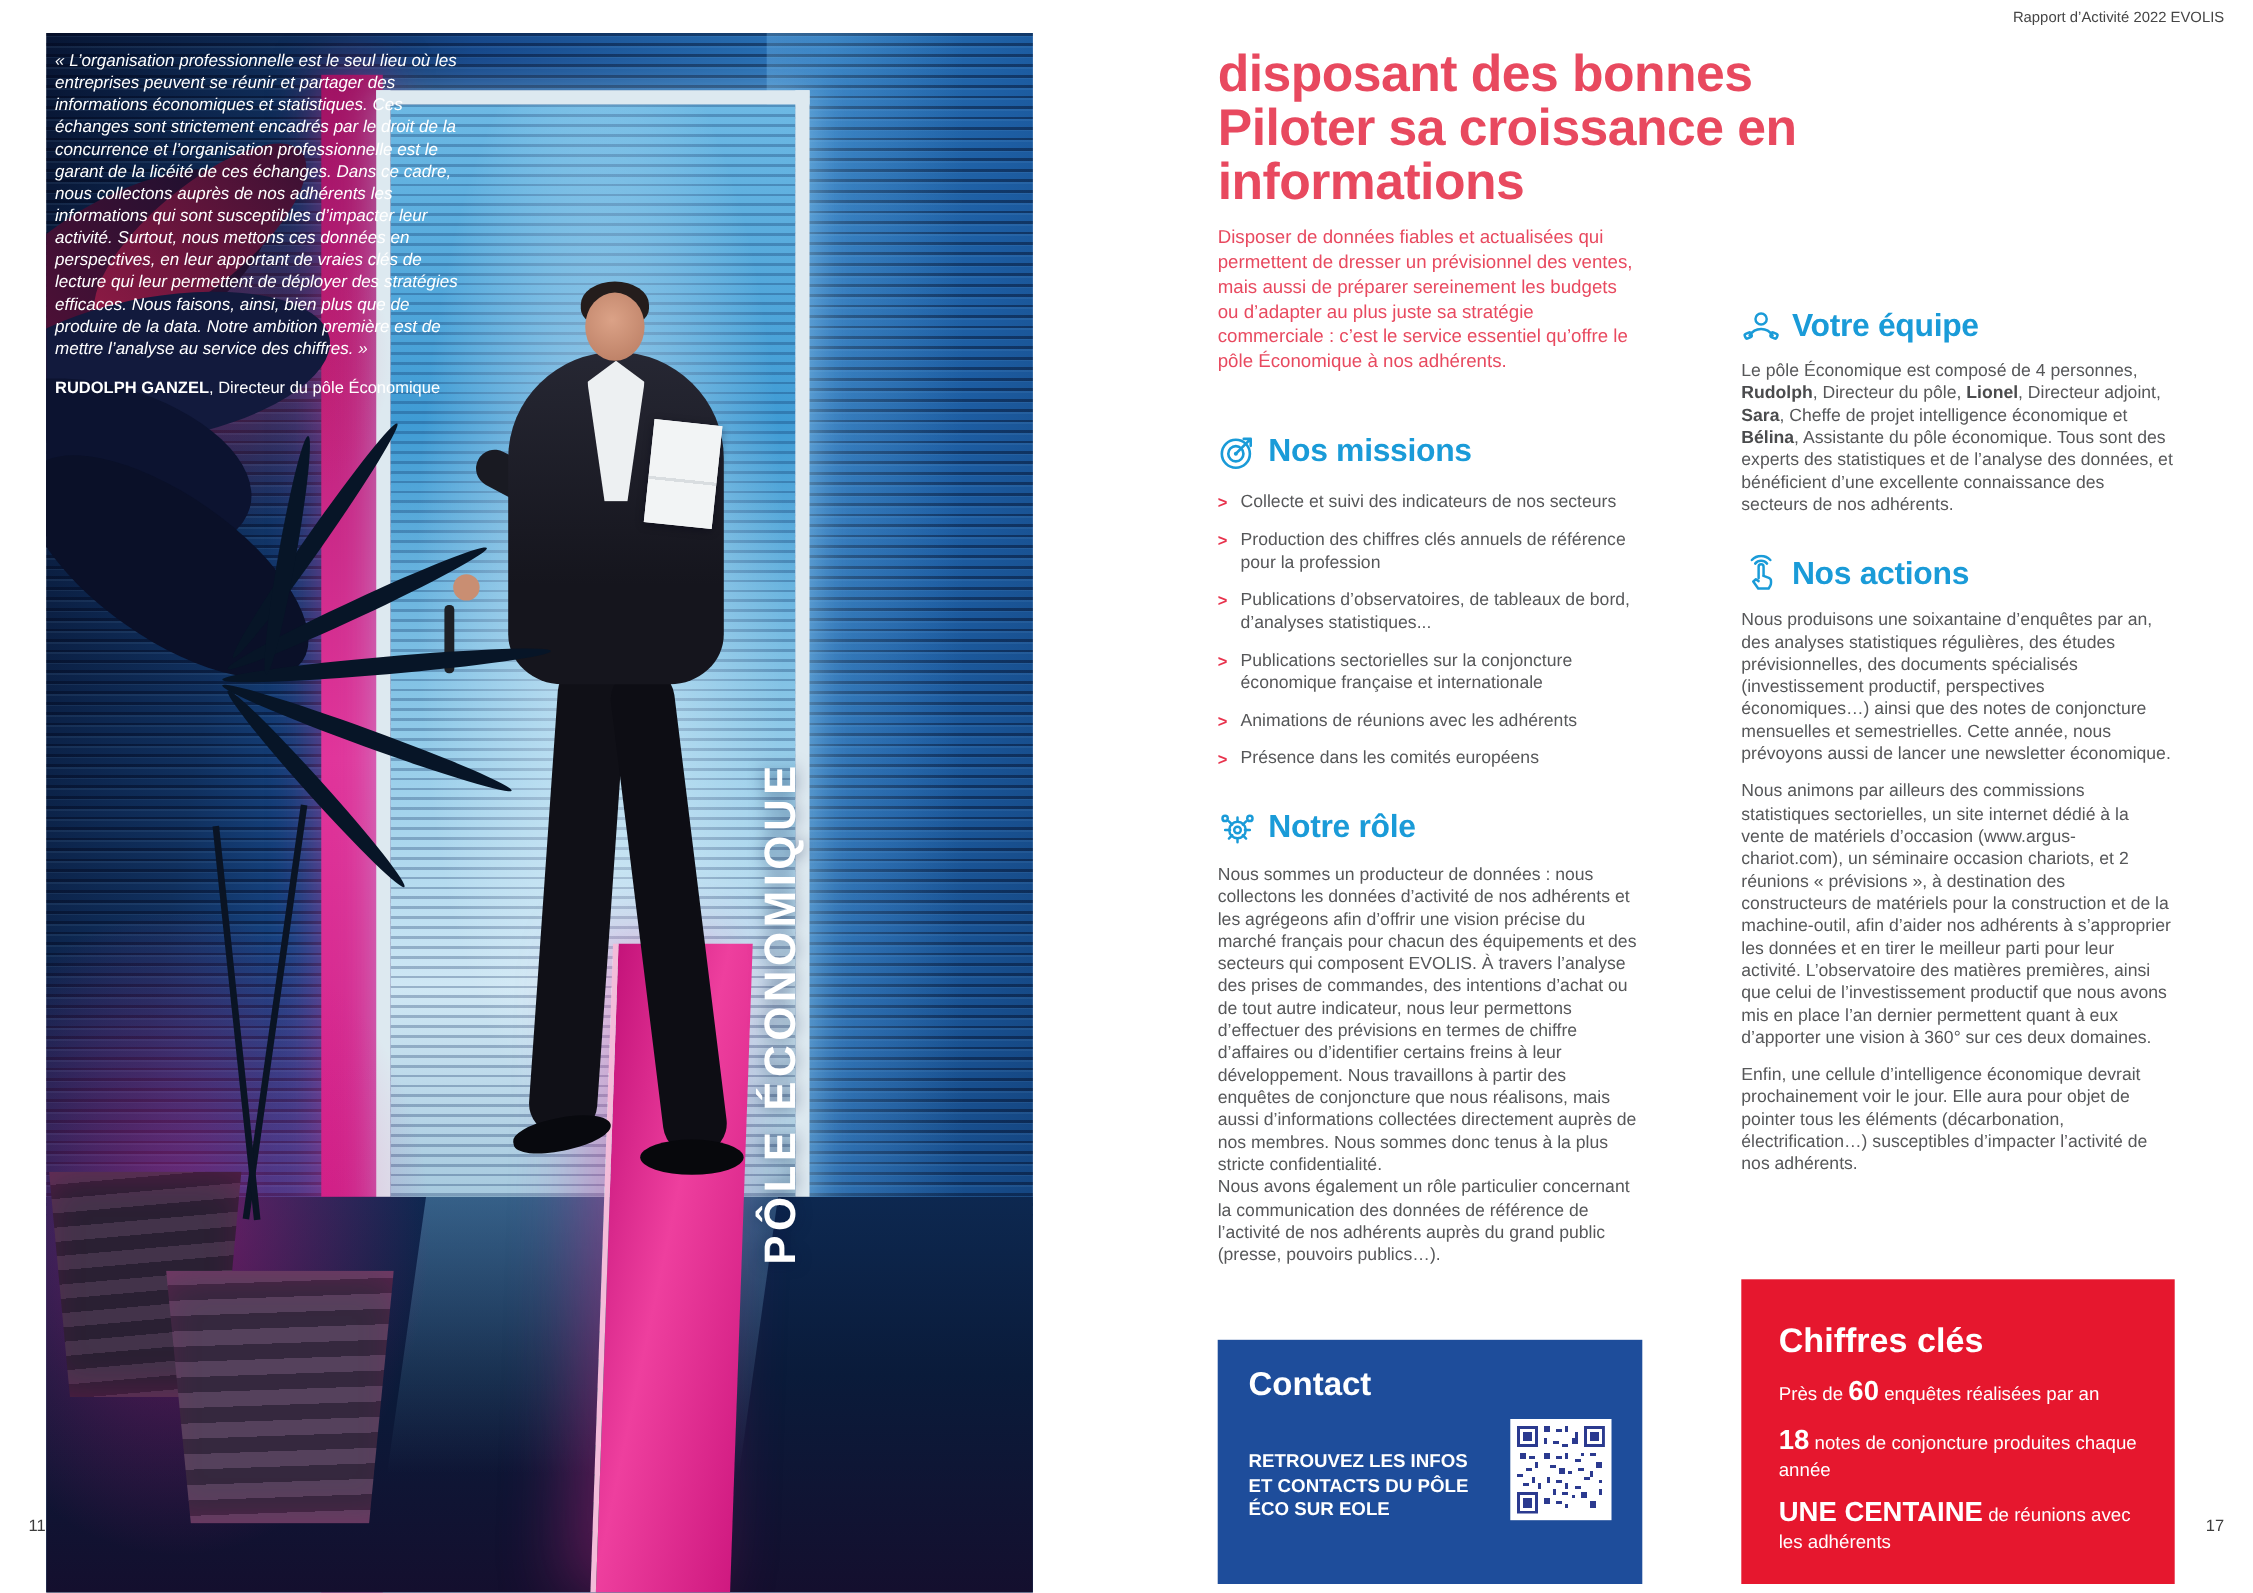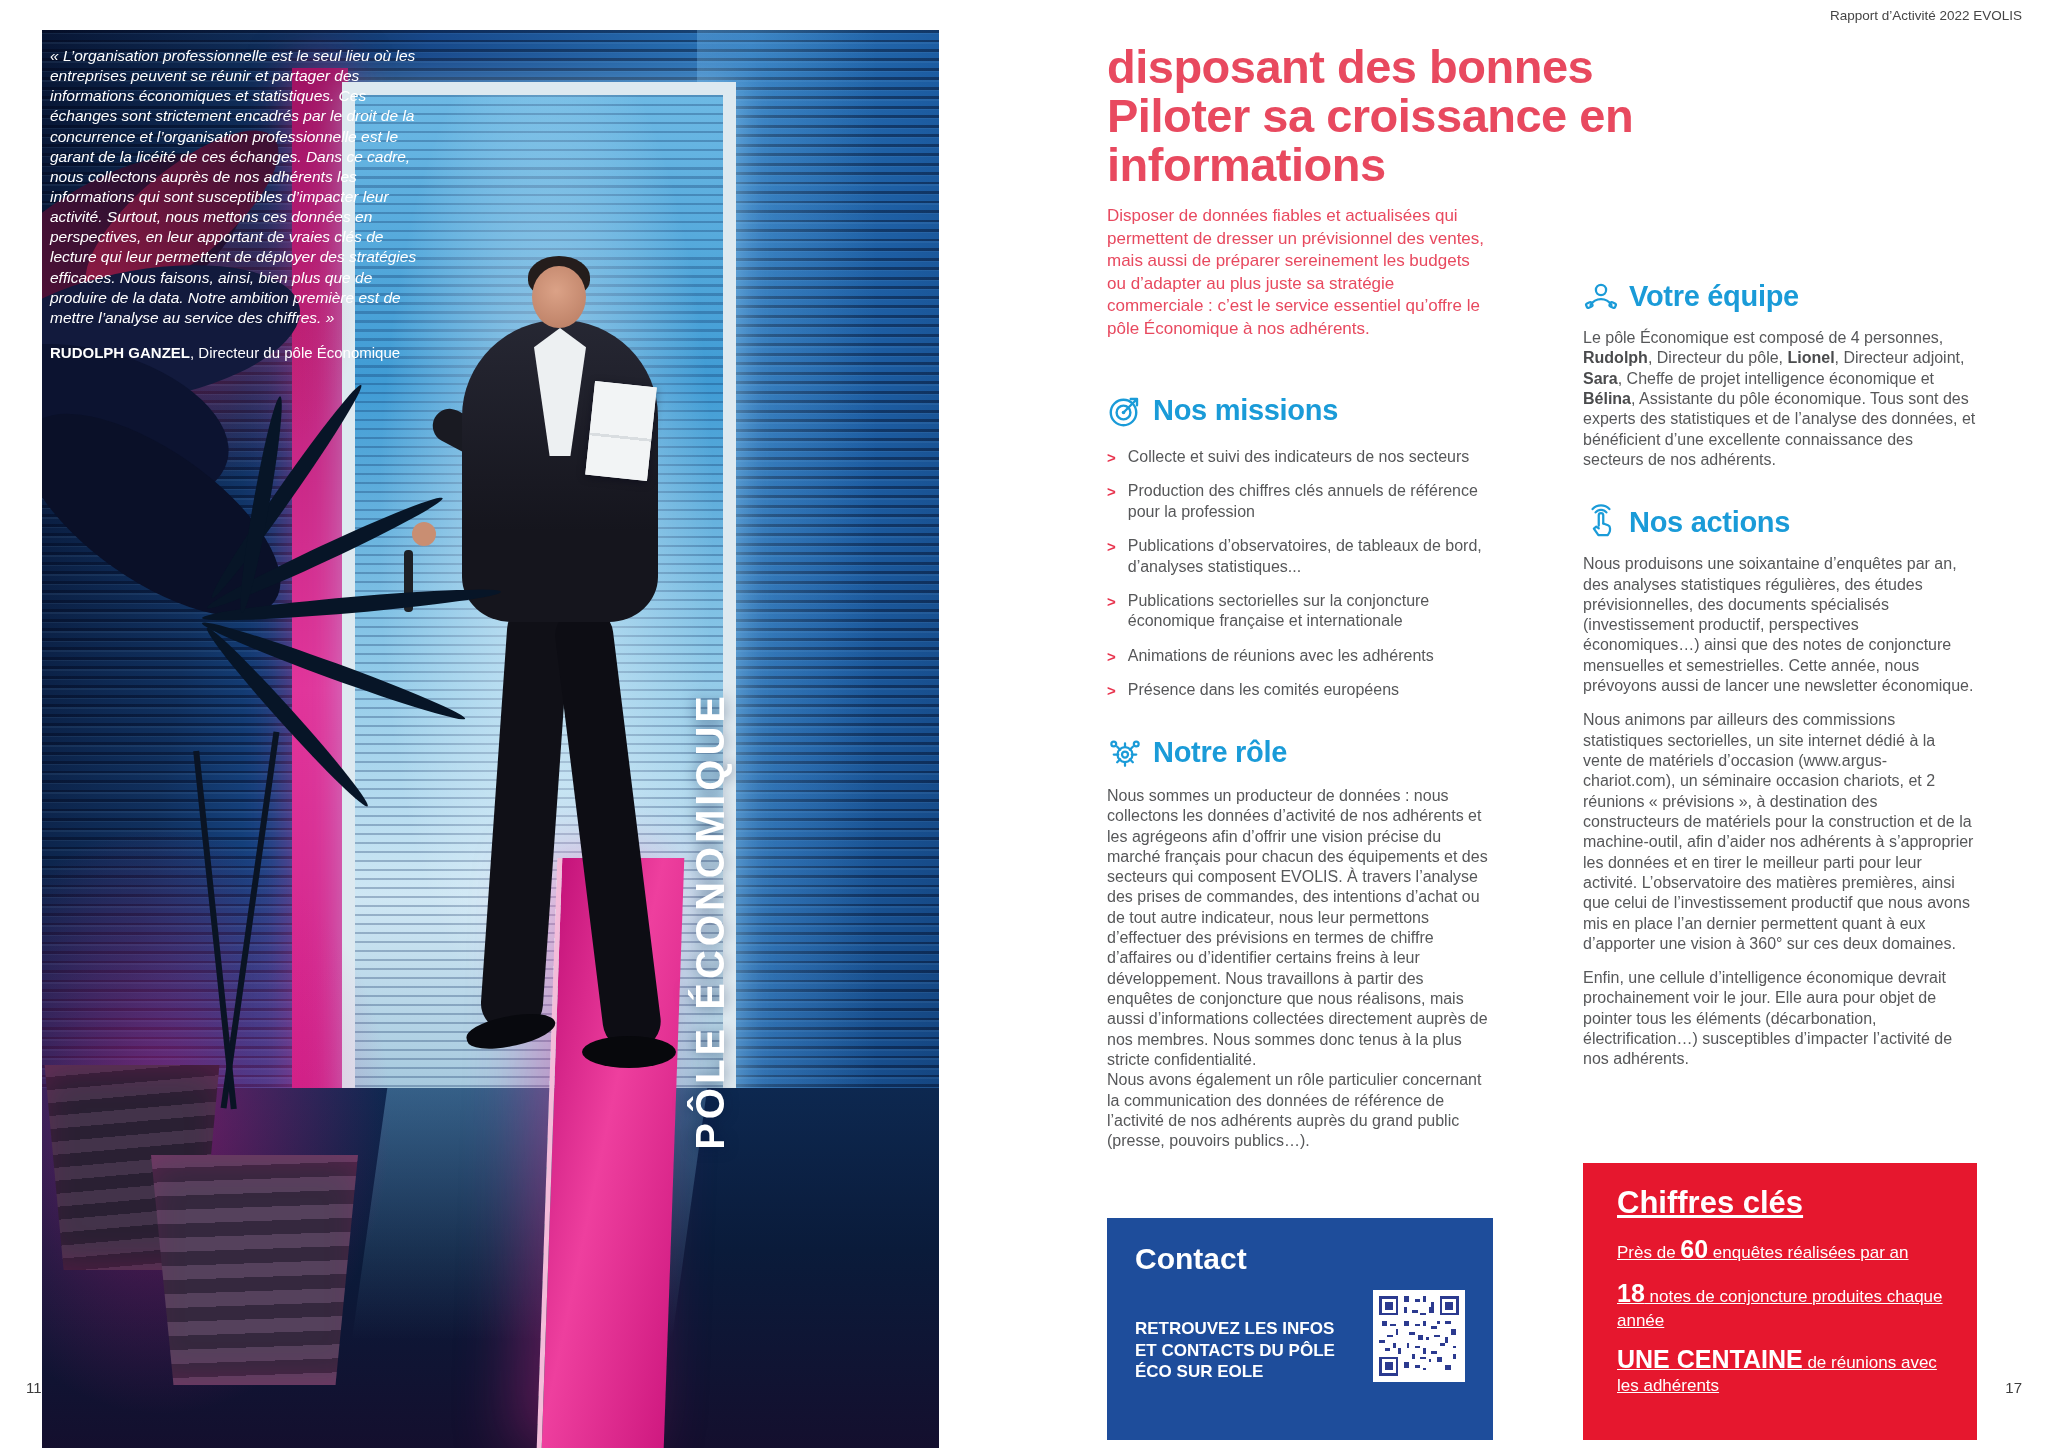--- a/index.html
+++ b/index.html
@@ -107,21 +107,21 @@
 
   .contact-box{position:absolute;left:1107px;top:1218px;width:386px;height:222px;background:#1e4d9b;color:#fff;
         box-sizing:border-box;padding:24px 28px;}
   .contact-box h2{margin:0;font-size:30px;font-weight:bold;}
   .contact-row{display:flex;margin-top:14px;gap:18px;align-items:flex-end;}
   .contact-text{font-size:17px;font-weight:bold;line-height:1.25;width:230px;}
   .qr{width:92px;height:92px;background:#ffffff;padding:6px;box-sizing:border-box;flex:none;}
   .qr svg{width:100%;height:100%;display:block;}
 
   .red-box{position:absolute;left:1583px;top:1163px;width:394px;height:277px;background:#e6172e;color:#fff;
-        box-sizing:border-box;padding:22px 34px;text-decoration:underline;}
+        box-sizing:border-box;padding:38px 34px;}
   .red-box h2{margin:0;font-size:31px;font-weight:bold;}
   .stat{font-size:17px;line-height:1.25;margin-top:13px;}
   .stat b{font-size:25px;font-weight:bold;margin-top:28px;}
 </style>
 </head>
 <body>
 
 <div class="page">
 
   <div class="report-header">Rapport d’Activité 2022 EVOLIS</div>

